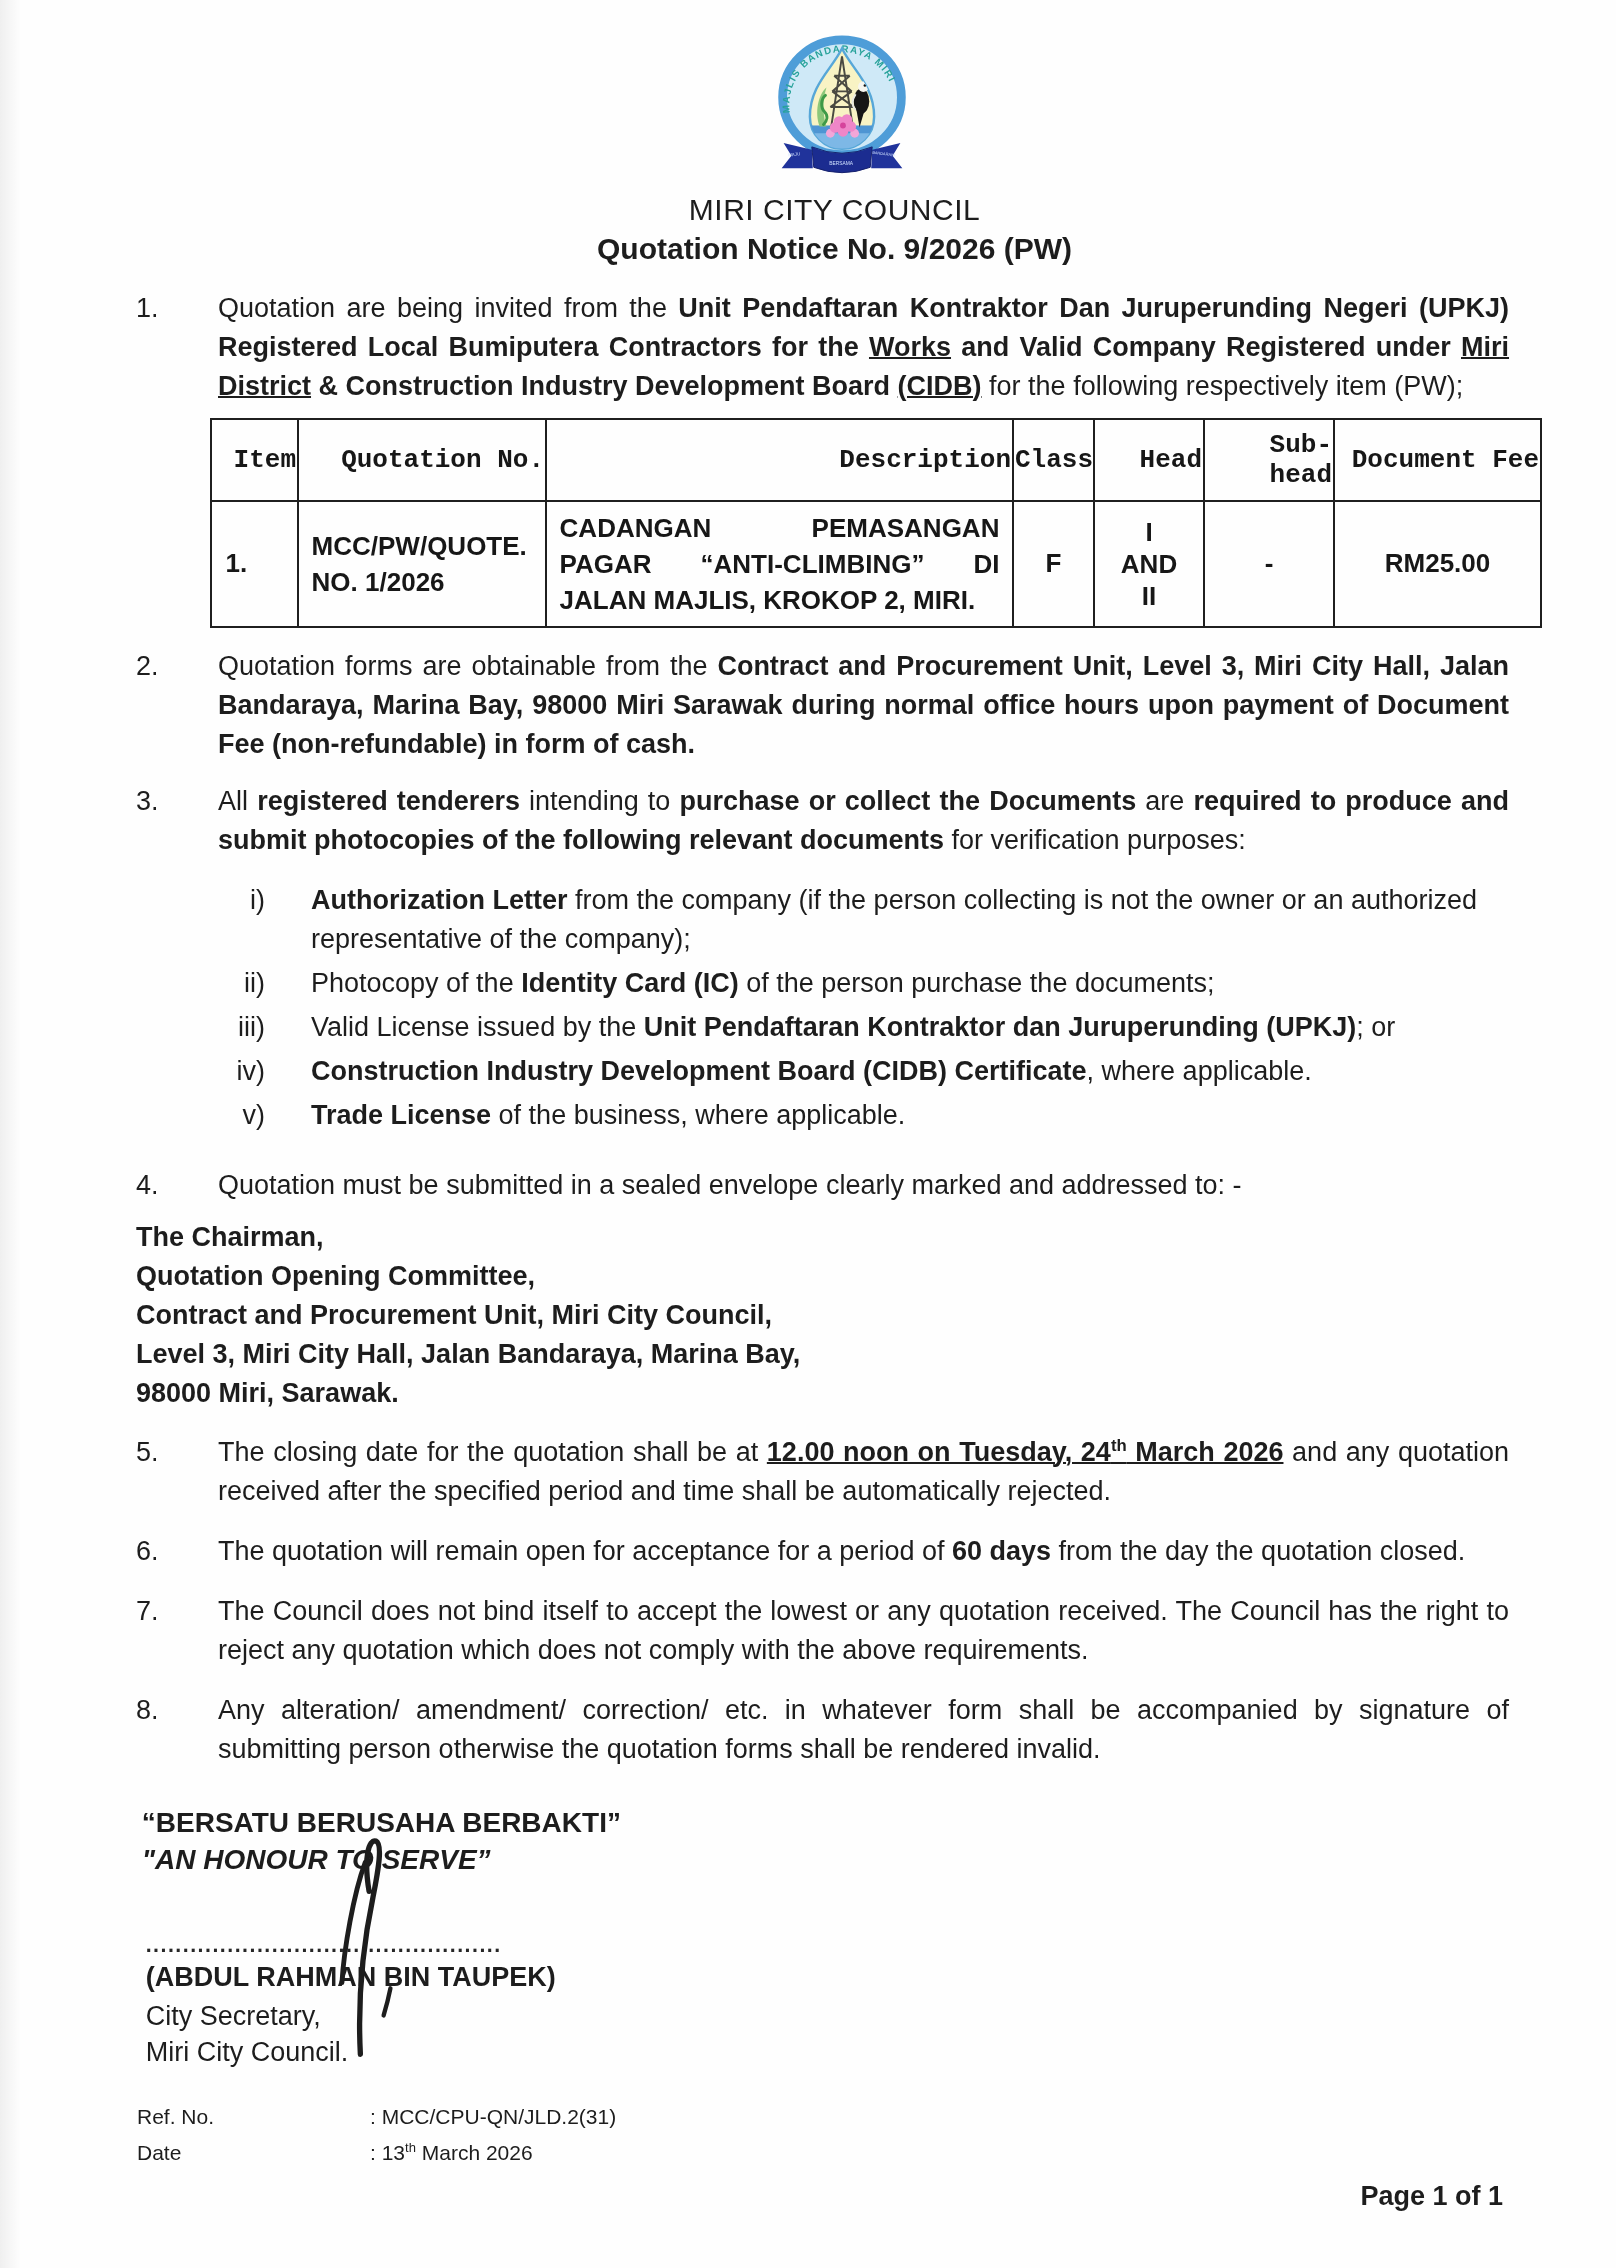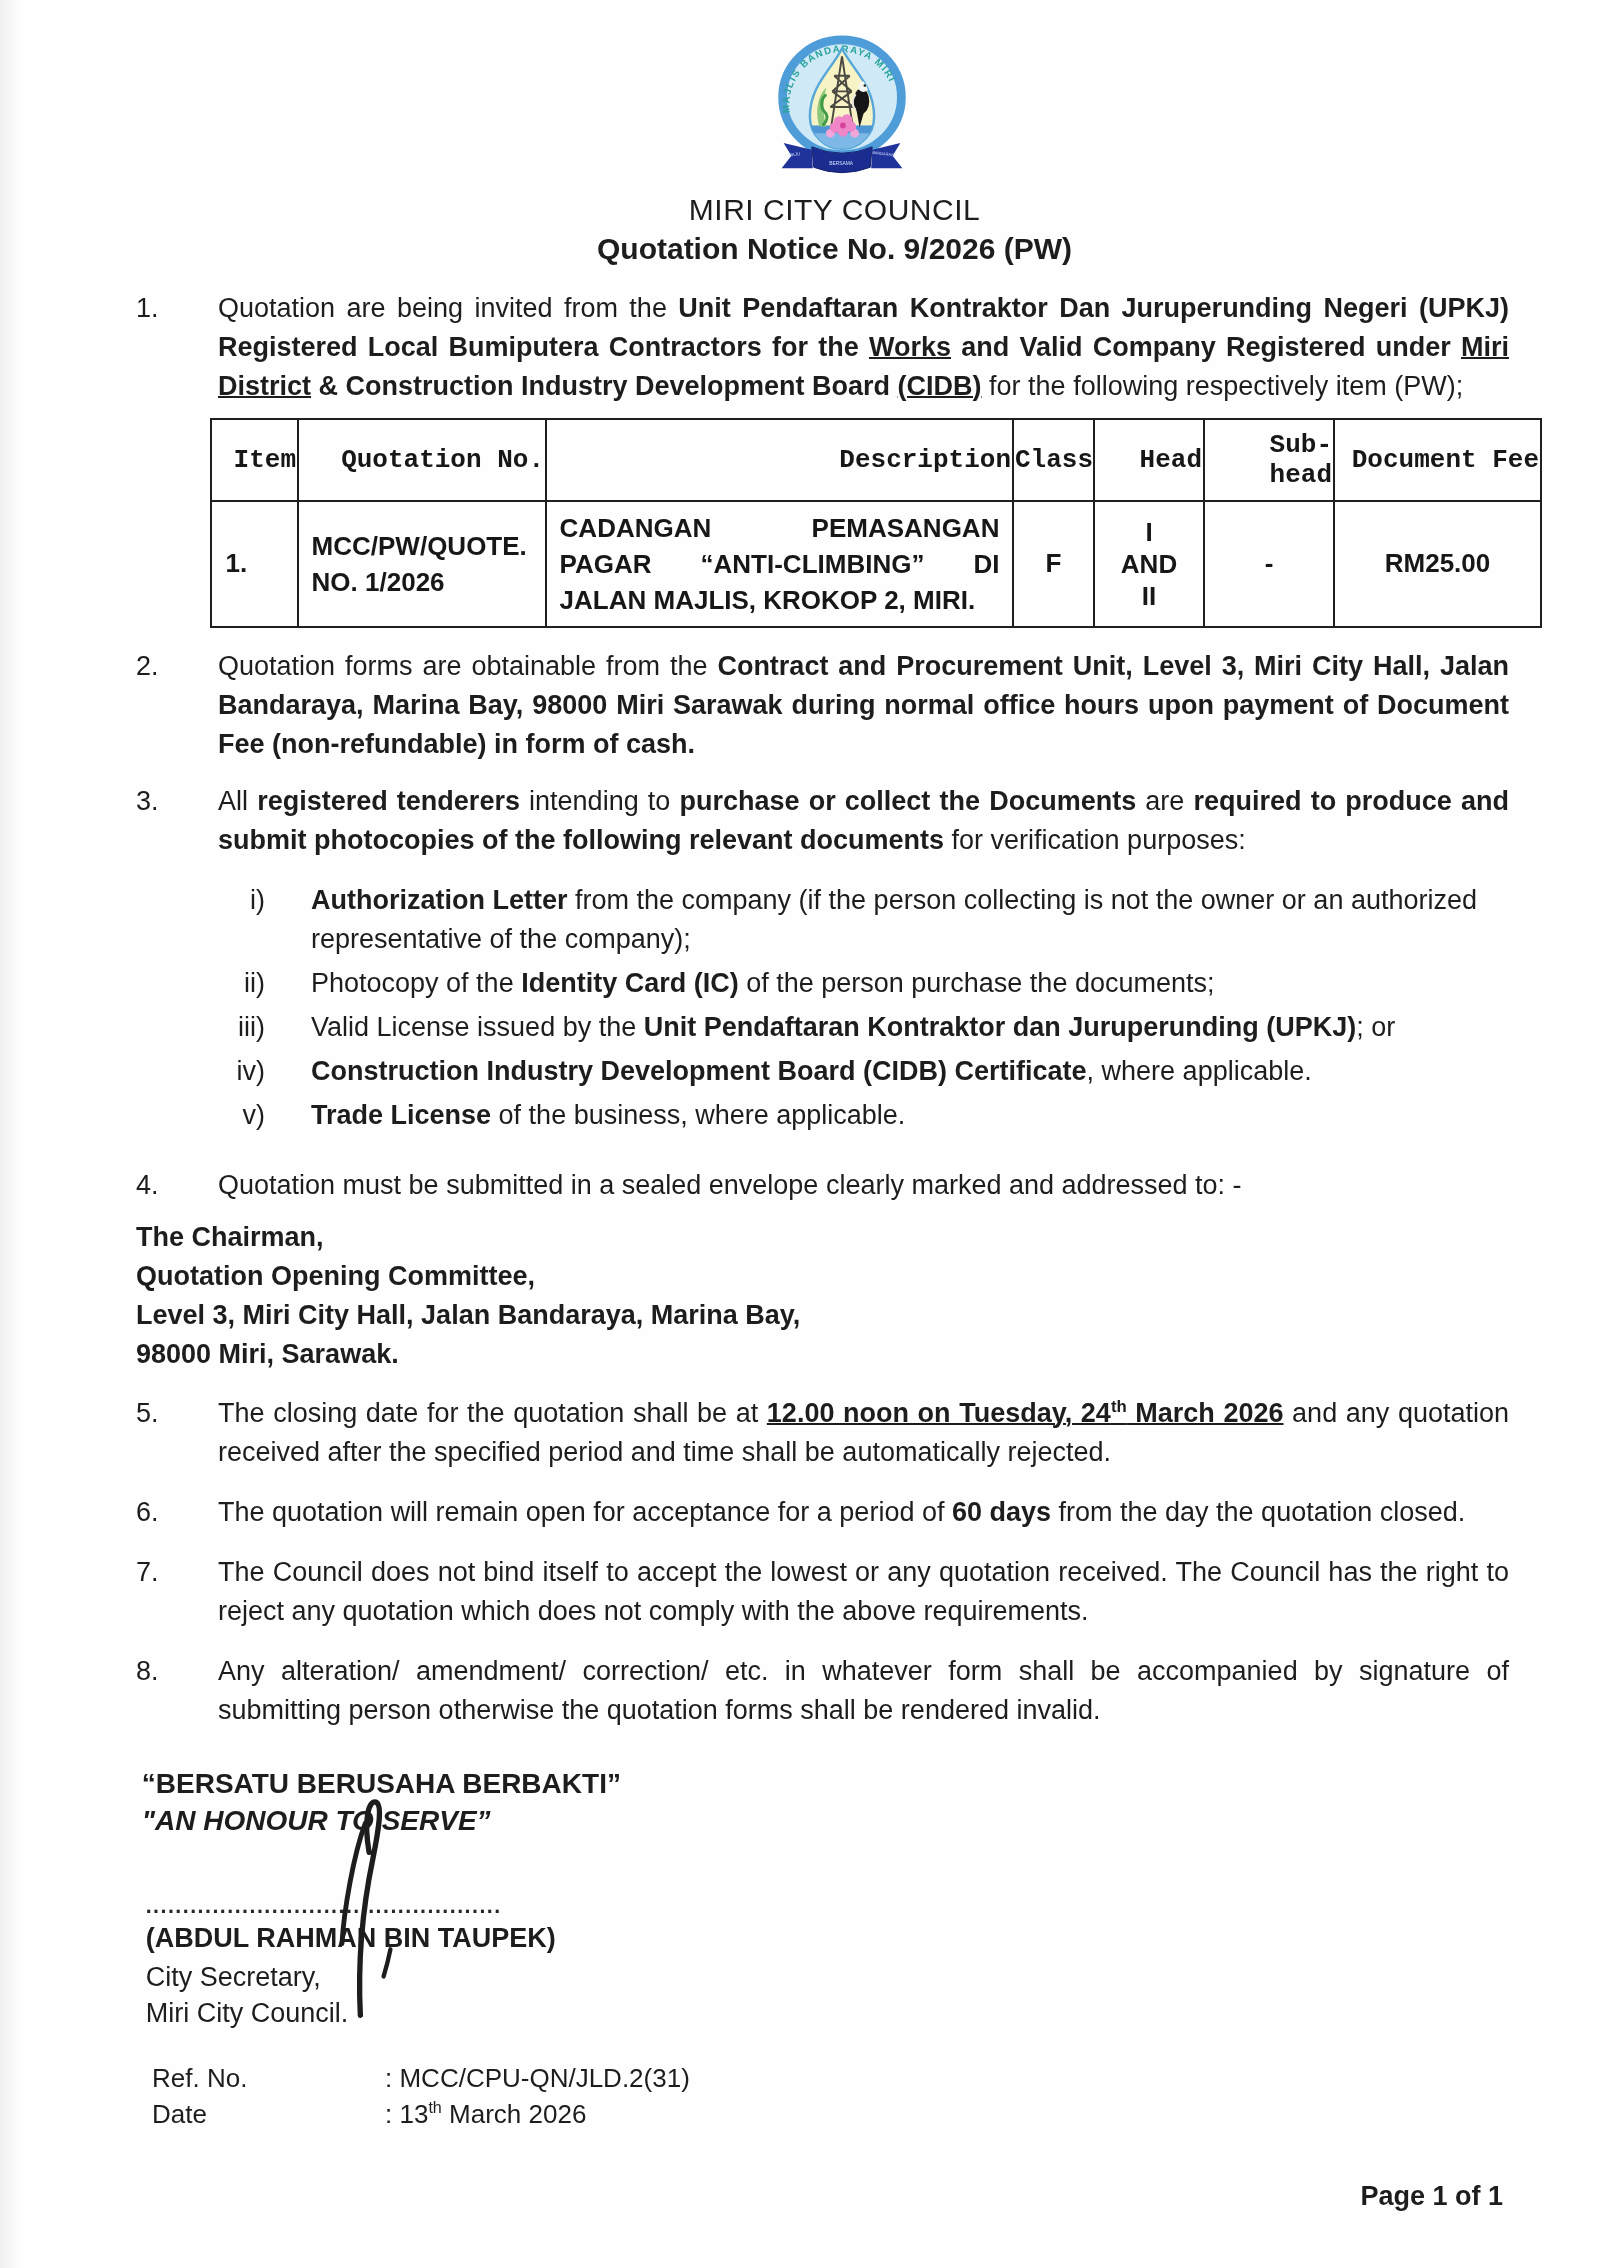--- a/index.html
+++ b/index.html
@@ -75,21 +75,21 @@
   .motto-2 { font-size: 28px; font-weight: bold; font-style: italic; line-height: 37px; }
 
   
   .sigblock { position: relative; margin: 56px 0 0 9.7px; }
   .sig-dots { font-size: 21.3px; font-weight: bold; letter-spacing: 1.5px; color: #262626; line-height: 23px; }
   .sig-name { font-size: 27px; font-weight: bold; line-height: 41px; }
   .sig-role, .sig-org { font-size: 27px; line-height: 36px; }
   .sig-svg { position: absolute; left: 163px; top: -99px; pointer-events: none; }
 
   
-  .refblock { margin: 29px 0 0 16px; font-size: 26px; line-height: 36px; }
+  .refblock { margin: 29px 0 0 1px; font-size: 21px; line-height: 36px; }
   .refrow { display: flex; }
   .reflabel { width: 233px; }
 
   
   .page-footer { position: absolute; top: 2181px; right: 114px; font-size: 27px; font-weight: bold; }
 </style>
 </head>
 <body>
 
 <div class="page">
@@ -231,20 +231,21 @@
     </div>
 
     <div class="para mt-p4">
       <div class="num">4.</div>
       <div class="pbody"><span>Quotation must be submitted in a sealed envelope clearly marked and addressed to: -</span></div>
     </div>
 
     <div class="address">
       <div>The Chairman,</div>
       <div>Quotation Opening Committee,</div>
+      <div>Contract and Procurement Unit, Miri City Council,</div>
       <div>Level 3, Miri City Hall, Jalan Bandaraya, Marina Bay,</div>
       <div>98000 Miri, Sarawak.</div>
     </div>
 
     <div class="para mt-p5">
       <div class="num">5.</div>
       <div class="pbody"><span>The closing date for the quotation shall be at </span><span class="u"><span class="b">12.00 noon on Tuesday, 24</span><sup class="b">th</sup><span class="b"> March 2026</span></span><span> and any quotation received after the specified period and time shall be automatically rejected.</span></div>
     </div>
     <div class="para mt-p6">
       <div class="num">6.</div>

